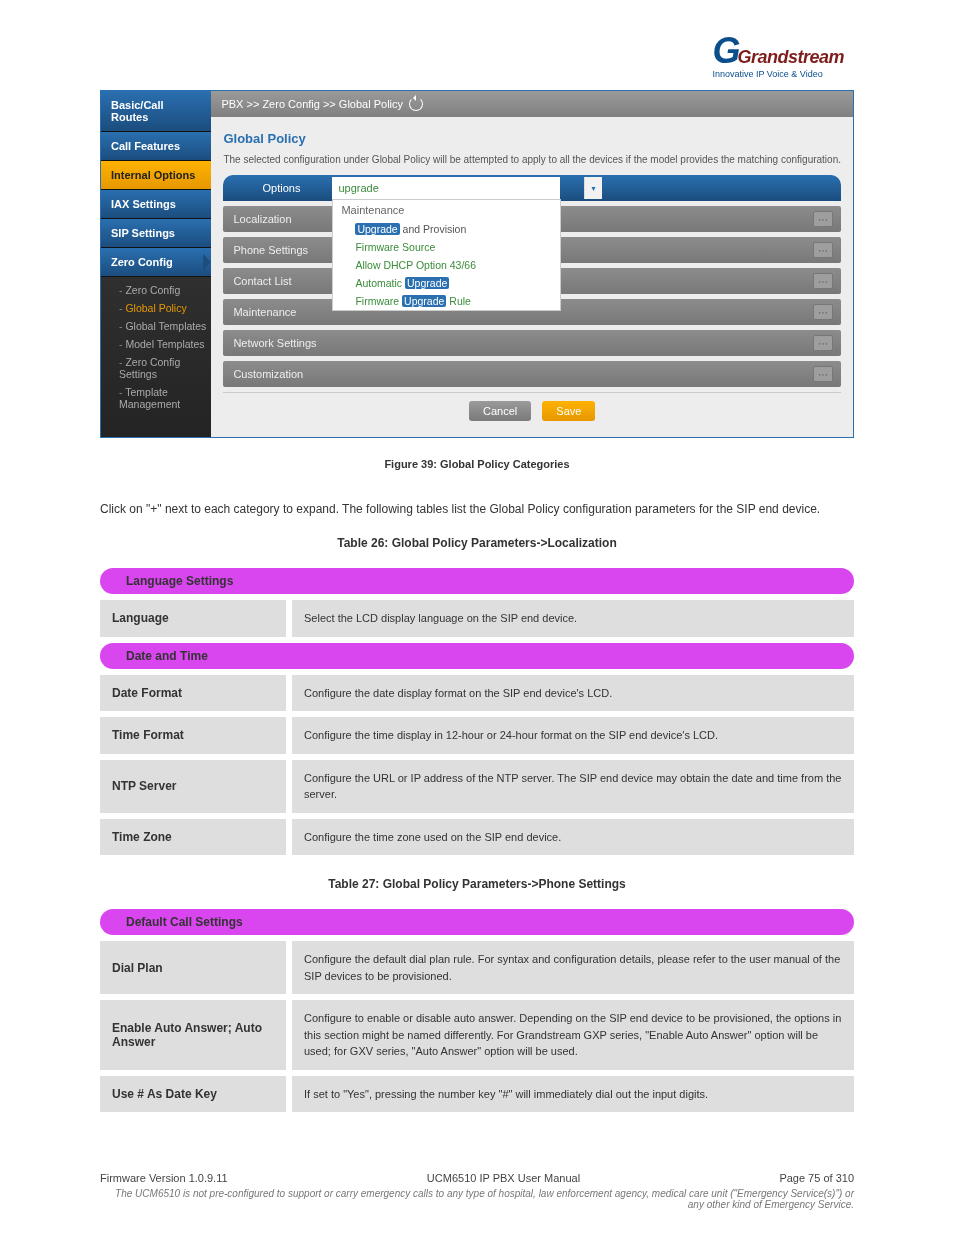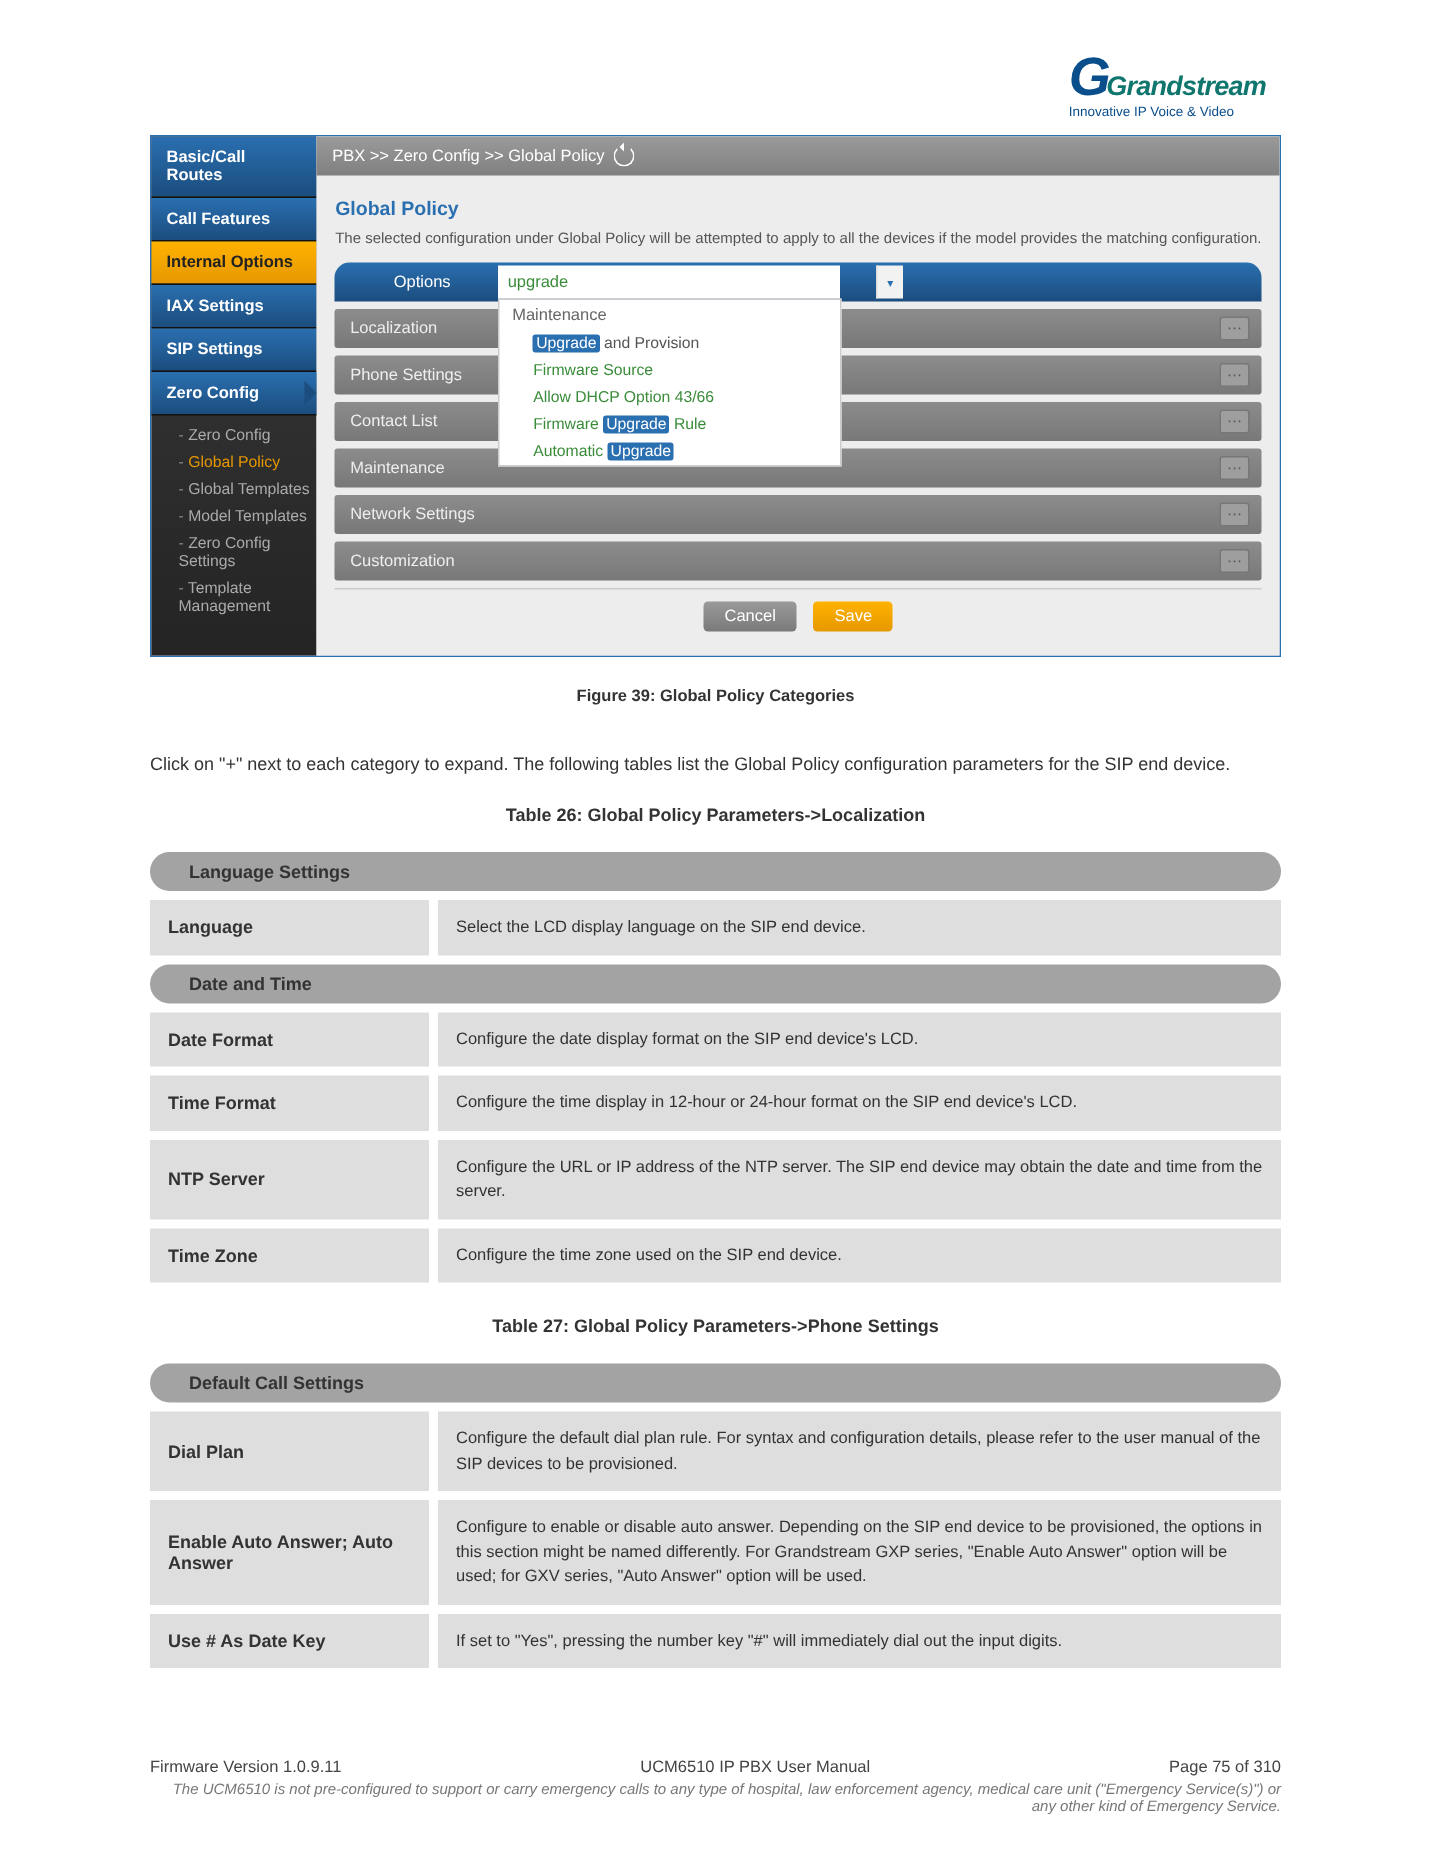--- a/index.html
+++ b/index.html
@@ -1,21 +1,21 @@
 <!DOCTYPE html>
 <html><head>
 <meta charset="utf-8">
 <style>
   * { box-sizing: border-box; margin: 0; padding: 0; }
   body { font-family: Arial, sans-serif; font-size: 12px; background: #fff; width: 954px; margin: 0 auto; color: #333; }
   .page { padding: 0 40px 40px; }
   .logo-wrap { text-align: right; padding: 30px 70px 10px 0; }
   .logo { display: inline-block; text-align: left; }
   .logo-mark { color: #0a4e8c; font-style: italic; font-weight: bold; font-size: 36px; letter-spacing: -3px; display: inline-block; }
-  .logo-text { color: #0f766e; font-style: italic; font-weight: bold; font-size: 18px; letter-spacing: -0.5px; }
+  .logo-text { color: #7f1d1d; font-style: italic; font-weight: bold; font-size: 18px; letter-spacing: -0.5px; }
   .logo-sub { color: #0a4e8c; font-size: 9px; display: block; margin-top: -3px; }
 
   .screenshot { border: 1px solid #2a6fb0; margin: 0 60px 20px; display: flex; background: #ededed; position: relative; }
   .sidebar { width: 145px; background: linear-gradient(#3c3c3c,#242424); color: #fff; font-size: 11px; }
   .side-item { padding: 8px 10px; border-bottom: 1px solid #111; cursor: pointer; color: #ddd; font-weight: bold; }
   .side-item.blue { background: linear-gradient(#2a6fb0,#1b4d7e); color: #fff; }
   .side-item.yellow { background: linear-gradient(#ffb200,#e69800); color: #222; }
   .side-item.active { background: linear-gradient(#2a6fb0,#1b4d7e); color: #fff; position: relative; }
   .side-item.active::after { content:""; position:absolute; right:-8px; top:50%; margin-top:-8px; border:8px solid transparent; border-left-color:#1b4d7e; }
   .sub-items { padding: 4px 0 10px 18px; font-weight:normal; font-size:10.5px; }
@@ -48,21 +48,21 @@
   .footer-actions { text-align:center; padding-top:8px; border-top:1px solid #ccc; }
   .btn { display:inline-block; padding:4px 14px; border-radius:3px; font-size:11px; color:#fff; margin:0 4px; cursor:pointer; }
   .btn-cancel { background: linear-gradient(#9a9a9a,#7a7a7a); }
   .btn-save { background: linear-gradient(#ffb200,#e69800); }
 
   .figure-caption { text-align:center; font-weight:bold; font-size:11px; margin: 8px 0 30px; }
 
   .body-para { margin: 0 60px 16px; font-size:12px; line-height:1.5; }
 
   .conf-table { margin: 0 60px 20px; width: auto; }
-  .conf-table .thead { background:#a3a3a3; padding:6px 26px; font-weight:bold; font-size:12px;border-radius:13px; }
+  .conf-table .thead { background:#d946ef; padding:6px 26px; font-weight:bold; font-size:12px;border-radius:13px; }
   .conf-table .tr { display:flex; gap:6px; margin-top:6px; }
   .conf-table .td1 { background:#dedede; width:186px; padding:10px 12px; font-weight:bold; font-size:12px; display:flex; align-items:center; }
   .conf-table .td2 { background:#dedede; flex:1; padding:10px 12px; font-size:11px; line-height:1.5; }
   .footer-line { display:flex; justify-content:space-between; margin:60px 60px 0; font-size:11px; color:#444; }
   .footer-line .pg { font-weight:normal; }
   .footer-sub { margin:4px 60px 30px; font-size:10px; font-style:italic; color:#777; text-align:right; }
 </style>
 </head>
 <body>
 
@@ -104,22 +104,22 @@
 
         <div class="section-row options-row">
           <div class="section-label">Options</div>
           <div class="dd-input">
             <span style="color:#3a8c3a;">upgrade</span>
             <div class="dd-menu" id="dd-menu">
                 <div class="cat">Maintenance</div>
                 <div class="opt first"><span class="hl">Upgrade</span> and Provision</div>
                 <div class="opt">Firmware Source</div>
                 <div class="opt">Allow DHCP Option 43/66</div>
+                <div class="opt">Automatic <span class="hl">Upgrade</span></div>
                 <div class="opt">Firmware <span class="hl">Upgrade</span> Rule</div>
-                <div class="opt">Automatic <span class="hl">Upgrade</span></div>
               </div>
           </div>
           <div class="dd-caret">▾</div>
           <div style="width:215px"></div>
         </div>
 
         <div id="config-sections">
             <div class="section-row">
               <div class="section-label" style="text-align: left; width: auto; padding-left: 10px;">Localization</div>
               <div class="chk-ph">⋯</div>

